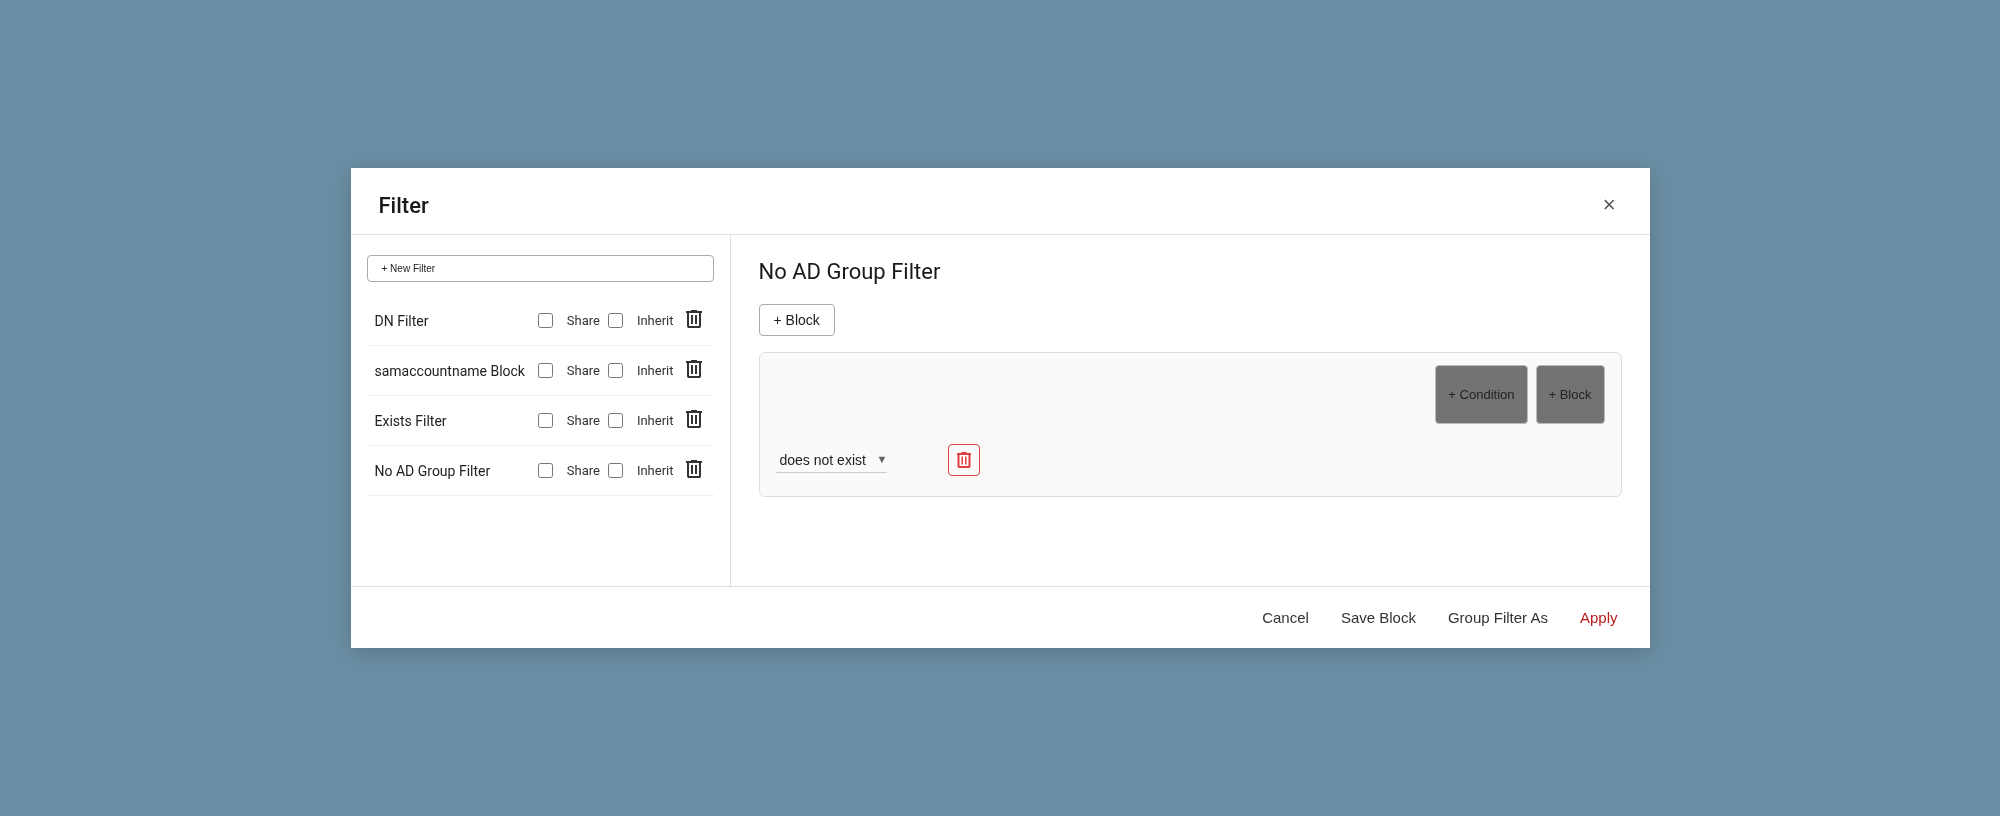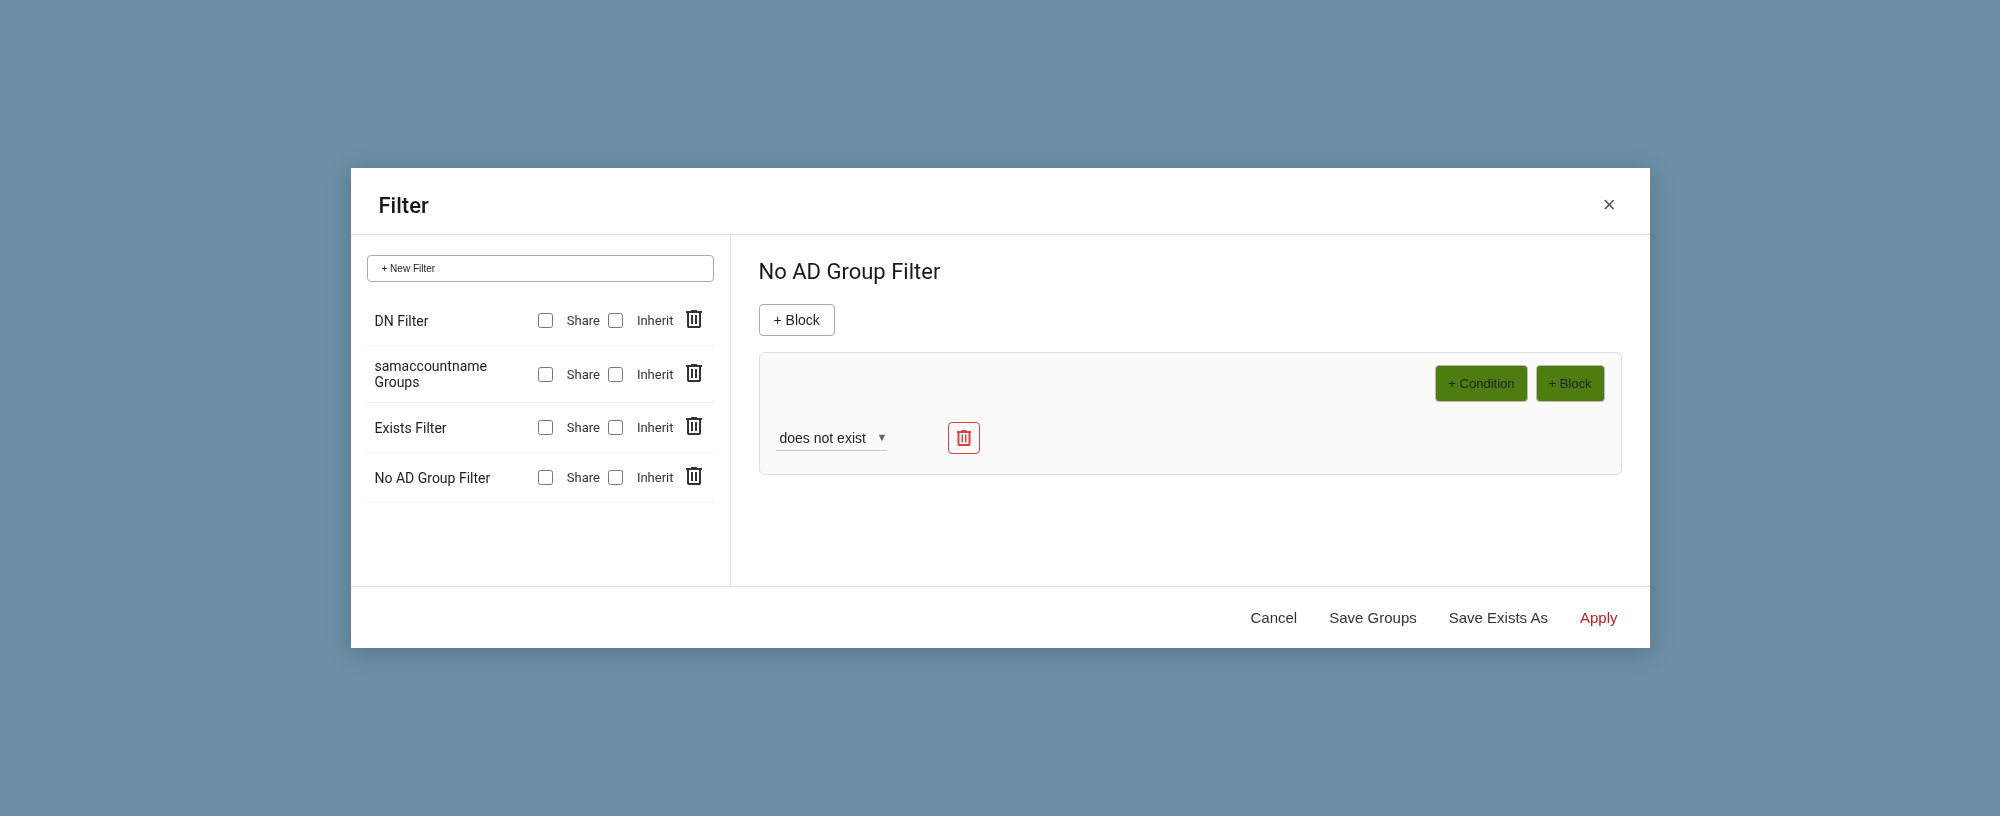--- a/index.html
+++ b/index.html
@@ -165,23 +165,23 @@
       justify-content: flex-end;
       gap: 8px;
       margin-bottom: 12px;
     }
 
     .toolbar-btn {
       display: inline-flex;
       align-items: center;
       gap: 4px;
       border: 1px solid #bbb;
-      background: #4d7c0f;
+      background: #737373;
       border-radius: 4px;
-      padding: 10px 12px;
+      padding: 21px 12px;
       font-size: 13px;
       cursor: pointer;
       color: #222;
     }
 
     .condition-row {
       display: flex;
       align-items: center;
       gap: 12px;
       padding: 8px 0;
@@ -302,21 +302,21 @@
             <span>Inherit</span>
           </label>
           <button class="delete-icon-btn">
             <svg class="trash-icon" viewBox="0 0 16 18" fill="currentColor" xmlns="http://www.w3.org/2000/svg">
               <path d="M3 18c-.55 0-1.021-.196-1.413-.588A1.922 1.922 0 0 1 1 16V3H0V1h5V0h6v1h5v2h-1v13c0 .55-.196 1.021-.588 1.413A1.922 1.922 0 0 1 13 18H3zm10-15H3v13h10V3zM5 14h2V5H5v9zm4 0h2V5H9v9z"></path>
             </svg>
           </button>
         </div>
 
         <div class="filter-item">
-          <span class="filter-name">samaccountname Groups</span>
+          <span class="filter-name">samaccountname Block</span>
           <label class="checkbox-label">
             <input type="checkbox" style="">
             <span>Share</span>
           </label>
           <label class="checkbox-label">
             <input type="checkbox" style="">
             <span>Inherit</span>
           </label>
           <button class="delete-icon-btn">
             <svg class="trash-icon" viewBox="0 0 16 18" fill="currentColor">
@@ -391,17 +391,17 @@
               <path d="M2.5 16c-.55 0-1.021-.196-1.413-.588A1.922 1.922 0 0 1 .5 14V3H0V1h4.5V0h5v1H14v2h-.5v11c0 .55-.196 1.021-.588 1.413A1.922 1.922 0 0 1 11.5 16h-9zm9-13h-9v11h9V3zM4.5 12.5h1.5V4.5H4.5v8zm3.5 0H9.5V4.5H8v8z"></path>
             </svg>
           </button>
         </div>
       </div>
     </div>
   </div>
 
   <div class="dialog-footer">
     <button class="footer-btn">Cancel</button>
-    <button class="footer-btn">Save Groups</button>
-    <button class="footer-btn">Save Exists As</button>
+    <button class="footer-btn">Save Block</button>
+    <button class="footer-btn">Group Filter As</button>
     <button class="footer-btn-apply">Apply</button>
   </div>
 </div>
 
 </body></html>

